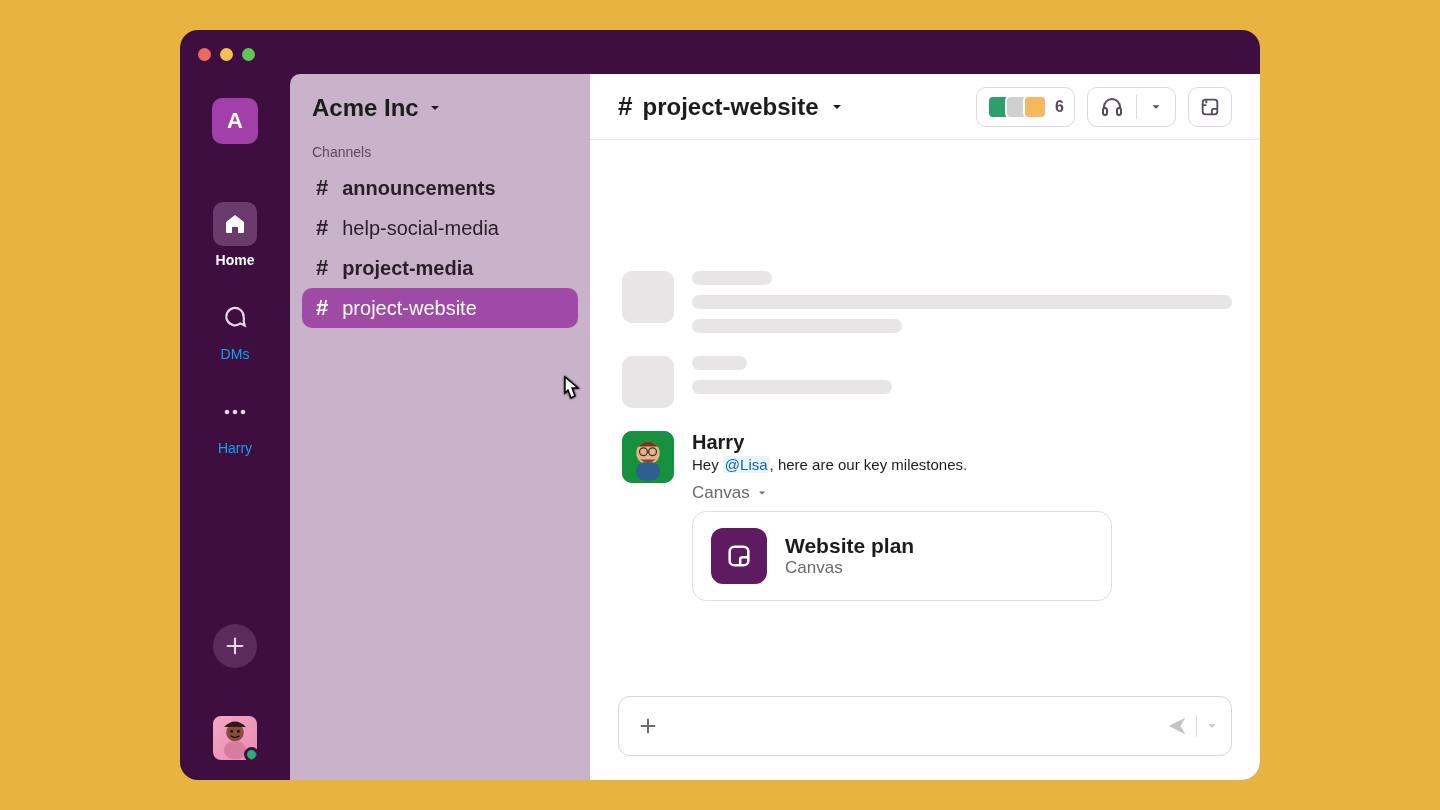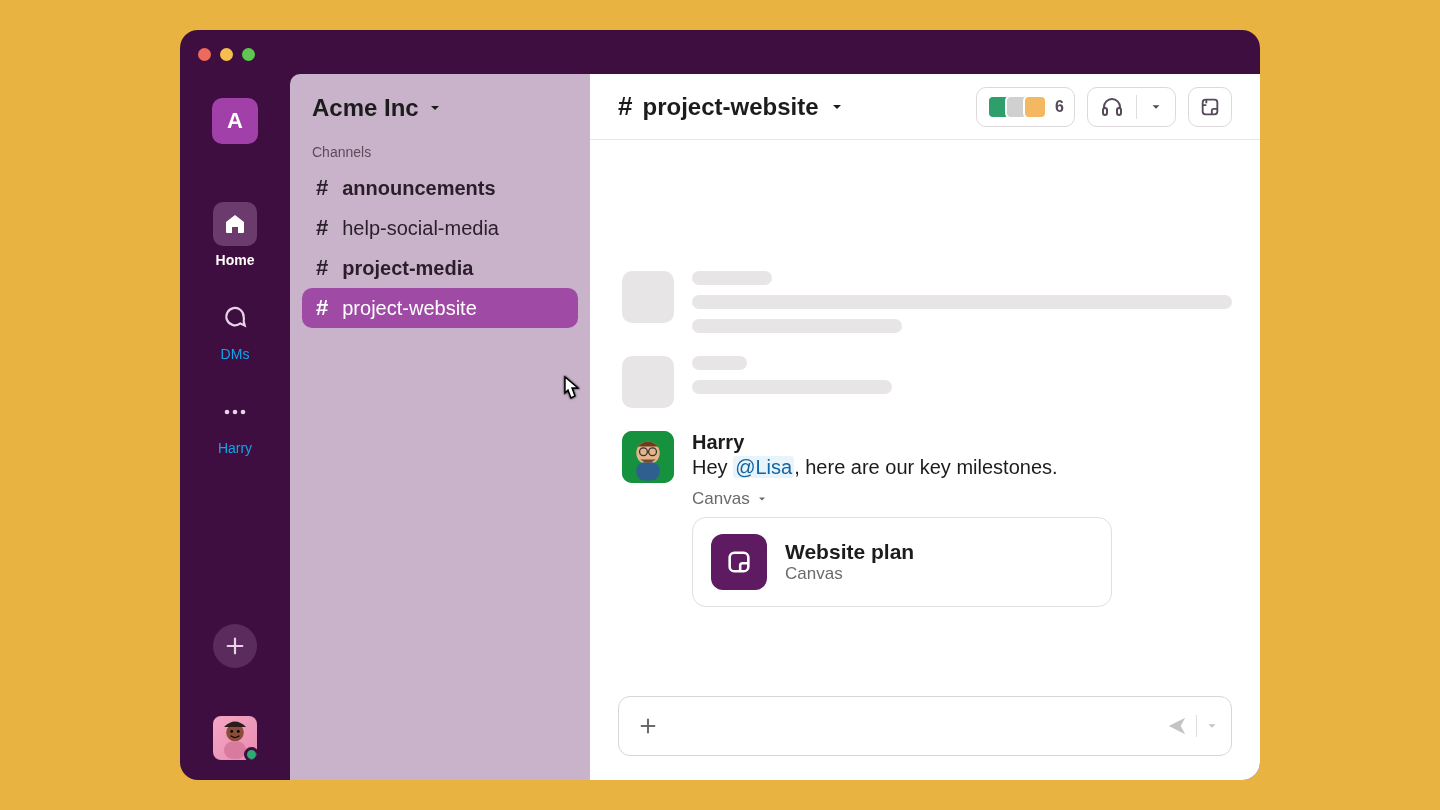--- a/index.html
+++ b/index.html
@@ -180,21 +180,21 @@
   .feed { flex:1; padding: 18px 28px 0 32px; overflow:hidden; display:flex;flex-direction:column;gap:23px;}
   .skel-msg{ display:flex; gap:18px;}
   .skel-av{ width:52px;height:52px;border-radius:10px;background:#e8e5e7;}
   .skel-lines{display:flex;flex-direction:column;gap:10px;flex:1;}
   .skel-line{height:14px;border-radius:7px;background:#e8e5e7;}
 
   .real-msg{display:flex;gap:18px;}
   .msg-av{width:52px;height:52px;border-radius:10px;background:#1a8f3b;display:flex;align-items:center;justify-content:center;overflow:hidden;}
   .msg-body{flex:1;}
   .msg-name{font-size:20px;font-weight:800;color:#1d1c1d;}
-  .msg-text{font-size:20px;color:#1d1c1d;margin-top:2px;}
+  .msg-text{font-size:15px;color:#1d1c1d;margin-top:2px;}
   .mention{color:#1264a3;background:#e8f4fb;border-radius:3px;padding:0 2px;}
   .attach-label{display:flex;align-items:center;gap:6px;color:#6b6a6b;font-size:17px;margin-top:10px;cursor:pointer;}
   .canvas-card{
     margin-top:8px;
     border:1px solid #e2dee2;border-radius:14px;
     padding:16px 18px;display:flex;align-items:center;gap:18px;
     max-width:420px;cursor:pointer;
   }
   .canvas-icon{width:56px;height:56px;border-radius:12px;background:#5e1b61;display:flex;align-items:center;justify-content:center;}
   .canvas-title{font-size:21px;font-weight:800;color:#1d1c1d;}

